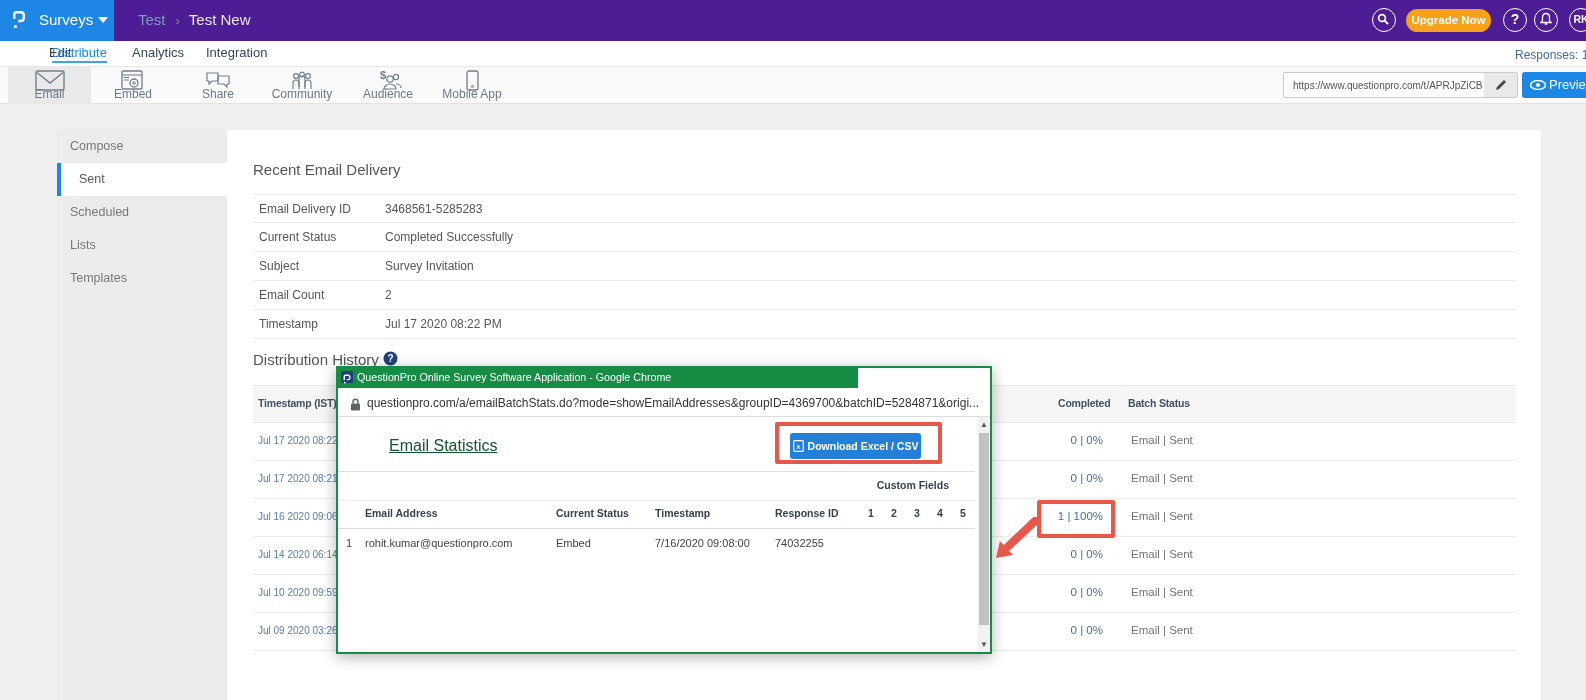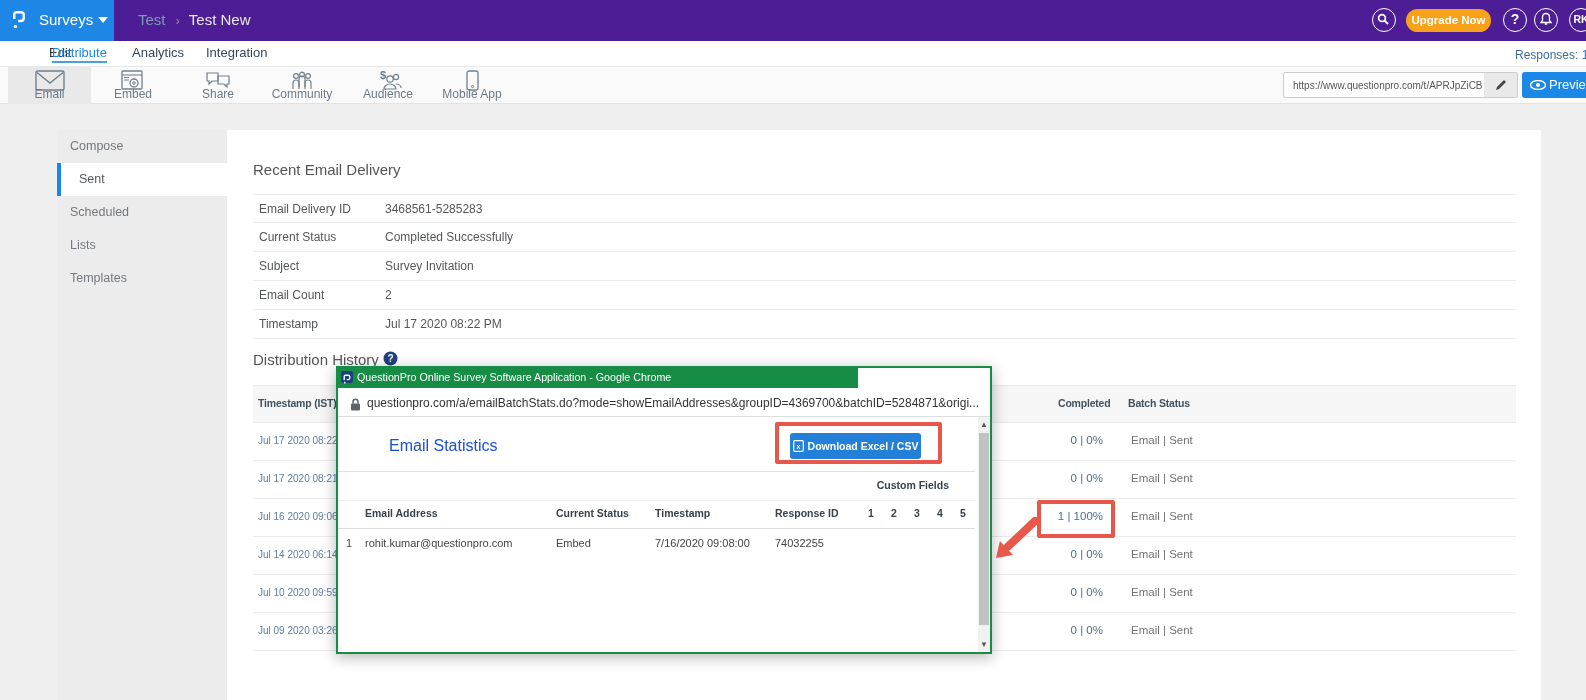--- a/index.html
+++ b/index.html
@@ -66,21 +66,21 @@
 .win { position:absolute; left:336px; top:366px; width:656px; height:288px; background:#fff;
   border:2px solid #178c45; box-shadow:0 3px 14px rgba(0,0,0,0.3); }
 .titlebar { position:absolute; left:-2px; top:-2px; width:522px; height:22px; background:#178c45; color:#fff; }
 .titlebar .ic { position:absolute; left:5px; top:5px; width:12px; height:12px; background:#1d3f7e; border-radius:2px; }
 .titlebar .tt { position:absolute; left:21px; top:5px; font-size:10.7px; white-space:nowrap; }
 .wbtn { position:absolute; top:0; color:#fff; font-size:12px; }
 .urlrow { position:absolute; left:0; top:20px; width:652px; height:29px; background:#fff; border-bottom:1px solid #ddd; }
 .urlrow .lock { position:absolute; left:12px; top:9px; }
 .urlrow .u { position:absolute; left:29px; top:8px; font-size:12px; color:#333; white-space:nowrap; overflow:hidden; width:618px; }
 .wbody { position:absolute; left:0; top:49px; width:637px; height:235px; background:#fff; }
-.estat { position:absolute; left:51px; top:20px; font-size:16px; color:#1d4ed8; }
+.estat { position:absolute; left:51px; top:20px; font-size:16px; color:#14532d;text-decoration:underline; }
 .dlbtn { position:absolute; left:452px; top:16px; width:131px; height:26px; background:#2380d8; border-radius:3px;
   color:#fff; font-size:10.5px; font-weight:bold; text-align:center; line-height:26px; white-space:nowrap; }
 .redbox1 { position:absolute; left:437px; top:5px; width:167px; height:42px; border:4px solid #e8584a; border-radius:2px; }
 .div1 { position:absolute; left:0; top:54px; width:637px; border-bottom:1px solid #e0e0e0; }
 .cfields { position:absolute; left:0; top:62px; width:611px; text-align:right; font-size:10.5px; font-weight:bold; color:#37424d; }
 .div2 { position:absolute; left:0; top:83px; width:637px; border-bottom:1px solid #eee; }
 .whead { position:absolute; top:90px; font-size:10.5px; font-weight:bold; color:#37424d; }
 .div3 { position:absolute; left:0; top:111px; width:637px; border-bottom:1px solid #ddd; }
 .wcell { position:absolute; top:120px; font-size:11px; color:#444; }
 .scroll { position:absolute; left:640px; top:49px; width:12px; height:235px; background:#f1f1f1; }

